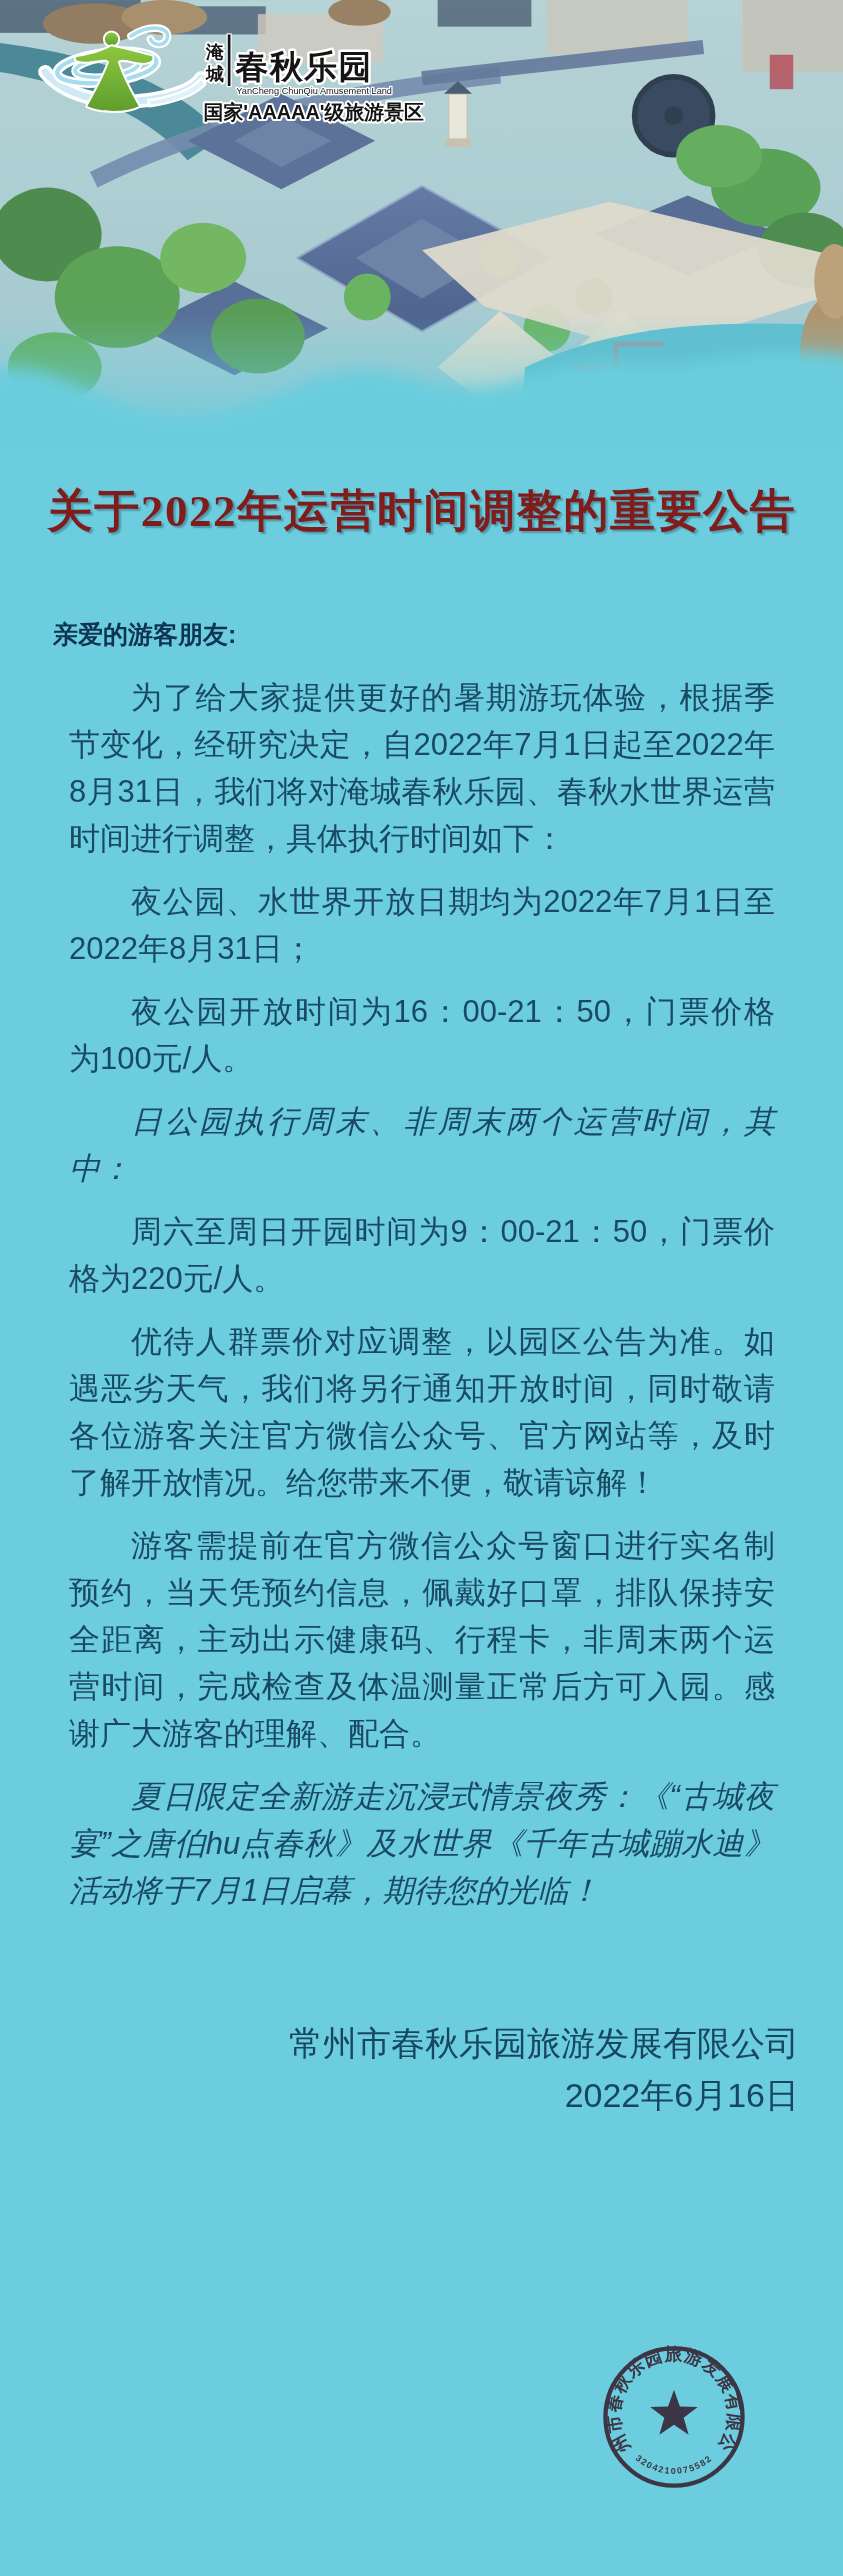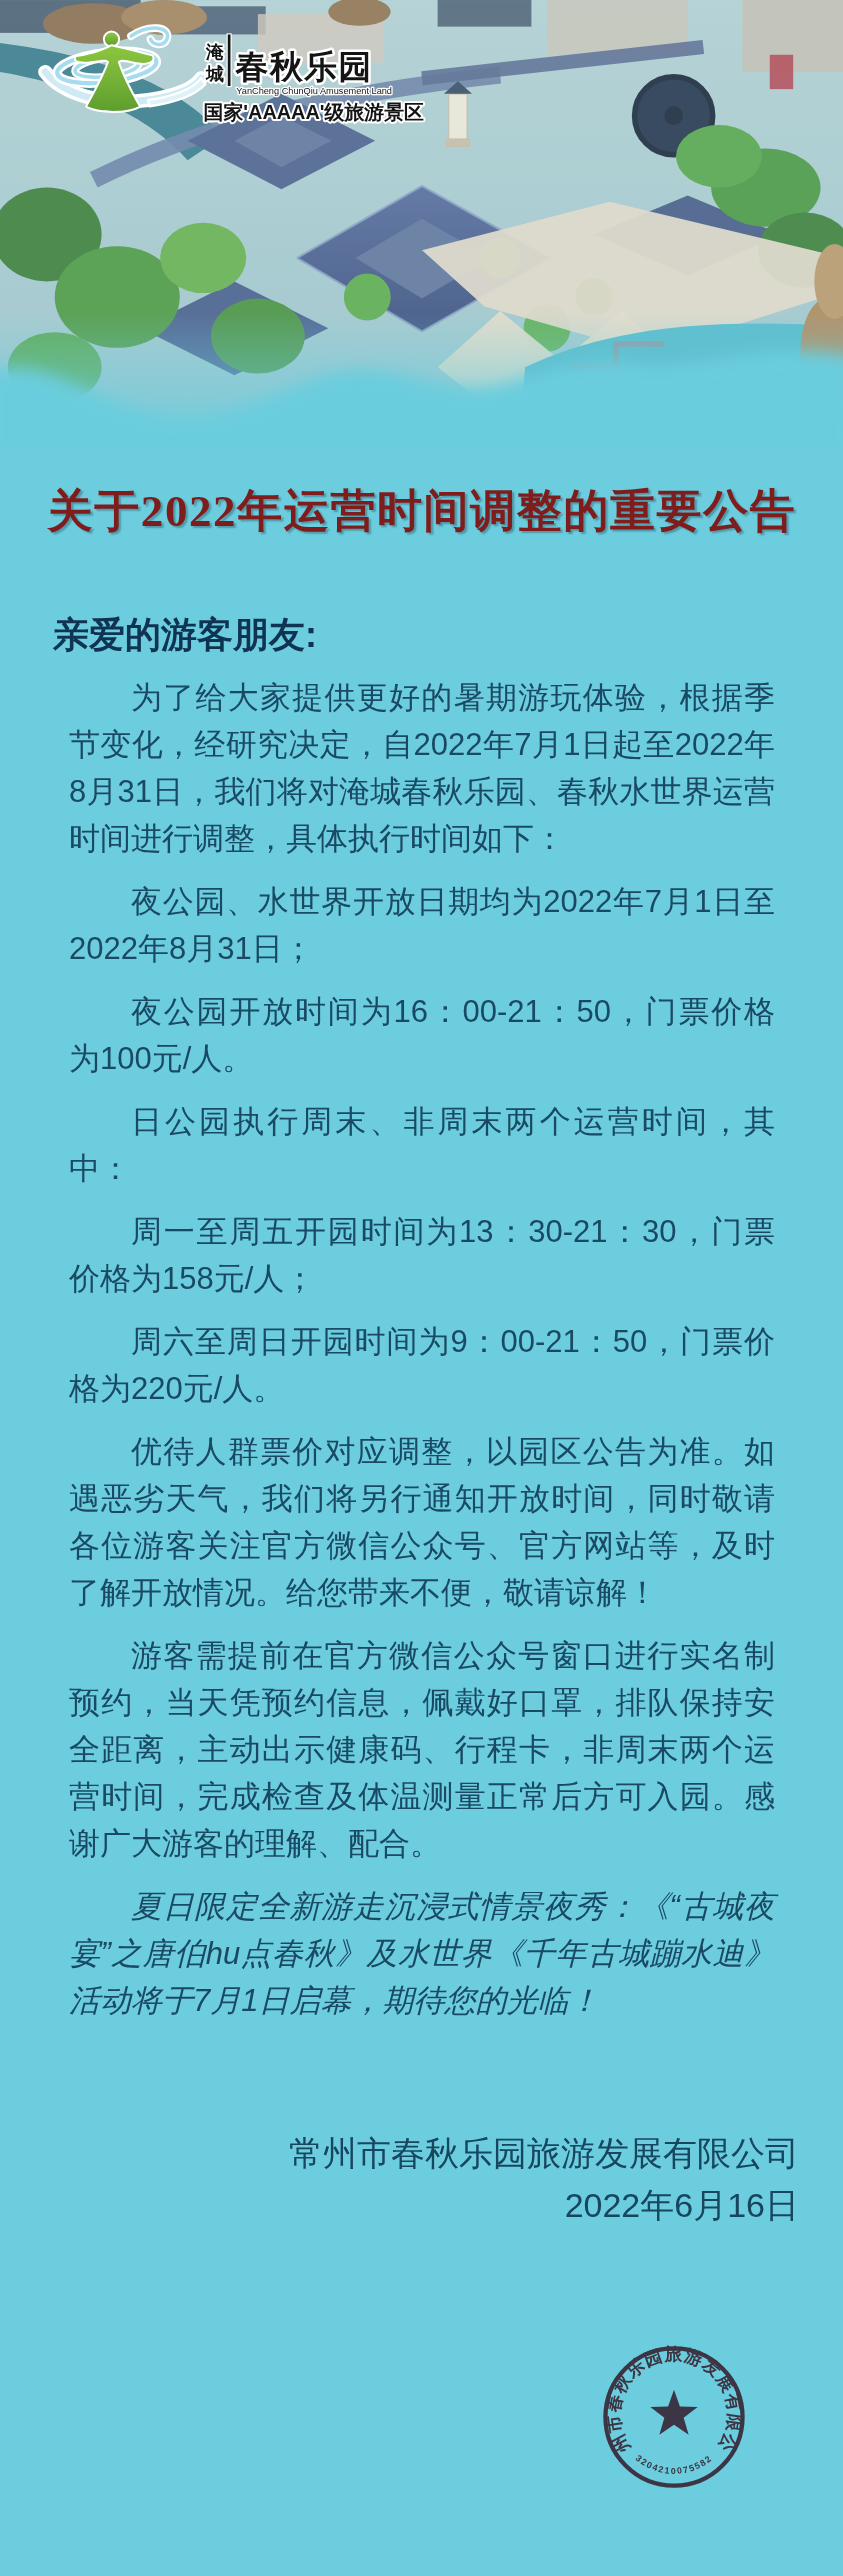--- a/index.html
+++ b/index.html
@@ -23,27 +23,27 @@
     font-weight:bold; font-size:45px; line-height:1.15;
     letter-spacing:1.6px; color:#7f1d1d;
     text-shadow:2.3px 2.3px 1.6px rgba(13,35,60,0.30);
   }
   
   .content {
     padding:0 53px; color:#1a4a63;
     font-size:31px; line-height:47px; text-align:justify;
   }
   .salutation {
-    margin-top:73px; font-weight:bold; font-size:36px;
+    margin-top:73px; font-weight:bold; font-size:25px;
     line-height:47px; color:#0f3350;
   }
   .content p { margin:16px; text-indent:2em; }
   .mt-p1 { margin-top:25px; }
   .mt-a  { margin-top:36px; }
-  .mt-b  { margin-top:44px; }
+  .mt-b  { margin-top:44px;font-style:italic; }
   .mt-c  { margin-top:47px; }
   .mt-d  { margin-top:49px; }
   .mt-e  { margin-top:59px;font-style:italic; }
   .mt-f  { margin-top:15.6px; }
   
   .signature {
     margin-top:103px; padding:0 45px; text-align:right;
     font-size:34px; line-height:52px; color:#17465f;
   }
   
@@ -210,21 +210,20 @@
   </div>
 
   <h1 class="title">关于2022年运营时间调整的重要公告</h1>
 
   <div class="content">
     <div class="salutation">亲爱的游客朋友:</div>
     <p class="mt-p1">为了给大家提供更好的暑期游玩体验，根据季节变化，经研究决定，自2022年7月1日起至2022年8月31日，我们将对淹城春秋乐园、春秋水世界运营时间进行调整，具体执行时间如下：</p>
     <p class="mt-a">夜公园、水世界开放日期均为2022年7月1日至2022年8月31日；</p>
     <p>夜公园开放时间为16：00-21：50，门票价格为100元/人。</p>
     <p class="mt-b">日公园执行周末、非周末两个运营时间，其中：</p>
-    <p>周一至周五开园时间为13：30-21：30，门票价格为158元/人；</p>
     <p>周六至周日开园时间为9：00-21：50，门票价格为220元/人。</p>
     <p class="mt-c">优待人群票价对应调整，以园区公告为准。如遇恶劣天气，我们将另行通知开放时间，同时敬请各位游客关注官方微信公众号、官方网站等，及时了解开放情况。给您带来不便，敬请谅解！</p>
     <p class="mt-d">游客需提前在官方微信公众号窗口进行实名制预约，当天凭预约信息，佩戴好口罩，排队保持安全距离，主动出示健康码、行程卡，非周末两个运营时间，完成检查及体温测量正常后方可入园。感谢广大游客的理解、配合。</p>
     <p class="mt-e">夏日限定全新游走沉浸式情景夜秀：《“古城夜宴”之唐伯hu点春秋》及水世界《千年古城蹦水迪》活动将于7月1日启幕，期待您的光临！</p>
   </div>
 
   <div class="signature">
     <div>常州市春秋乐园旅游发展有限公司</div>
     <div>2022年6月16日</div>
   </div>

